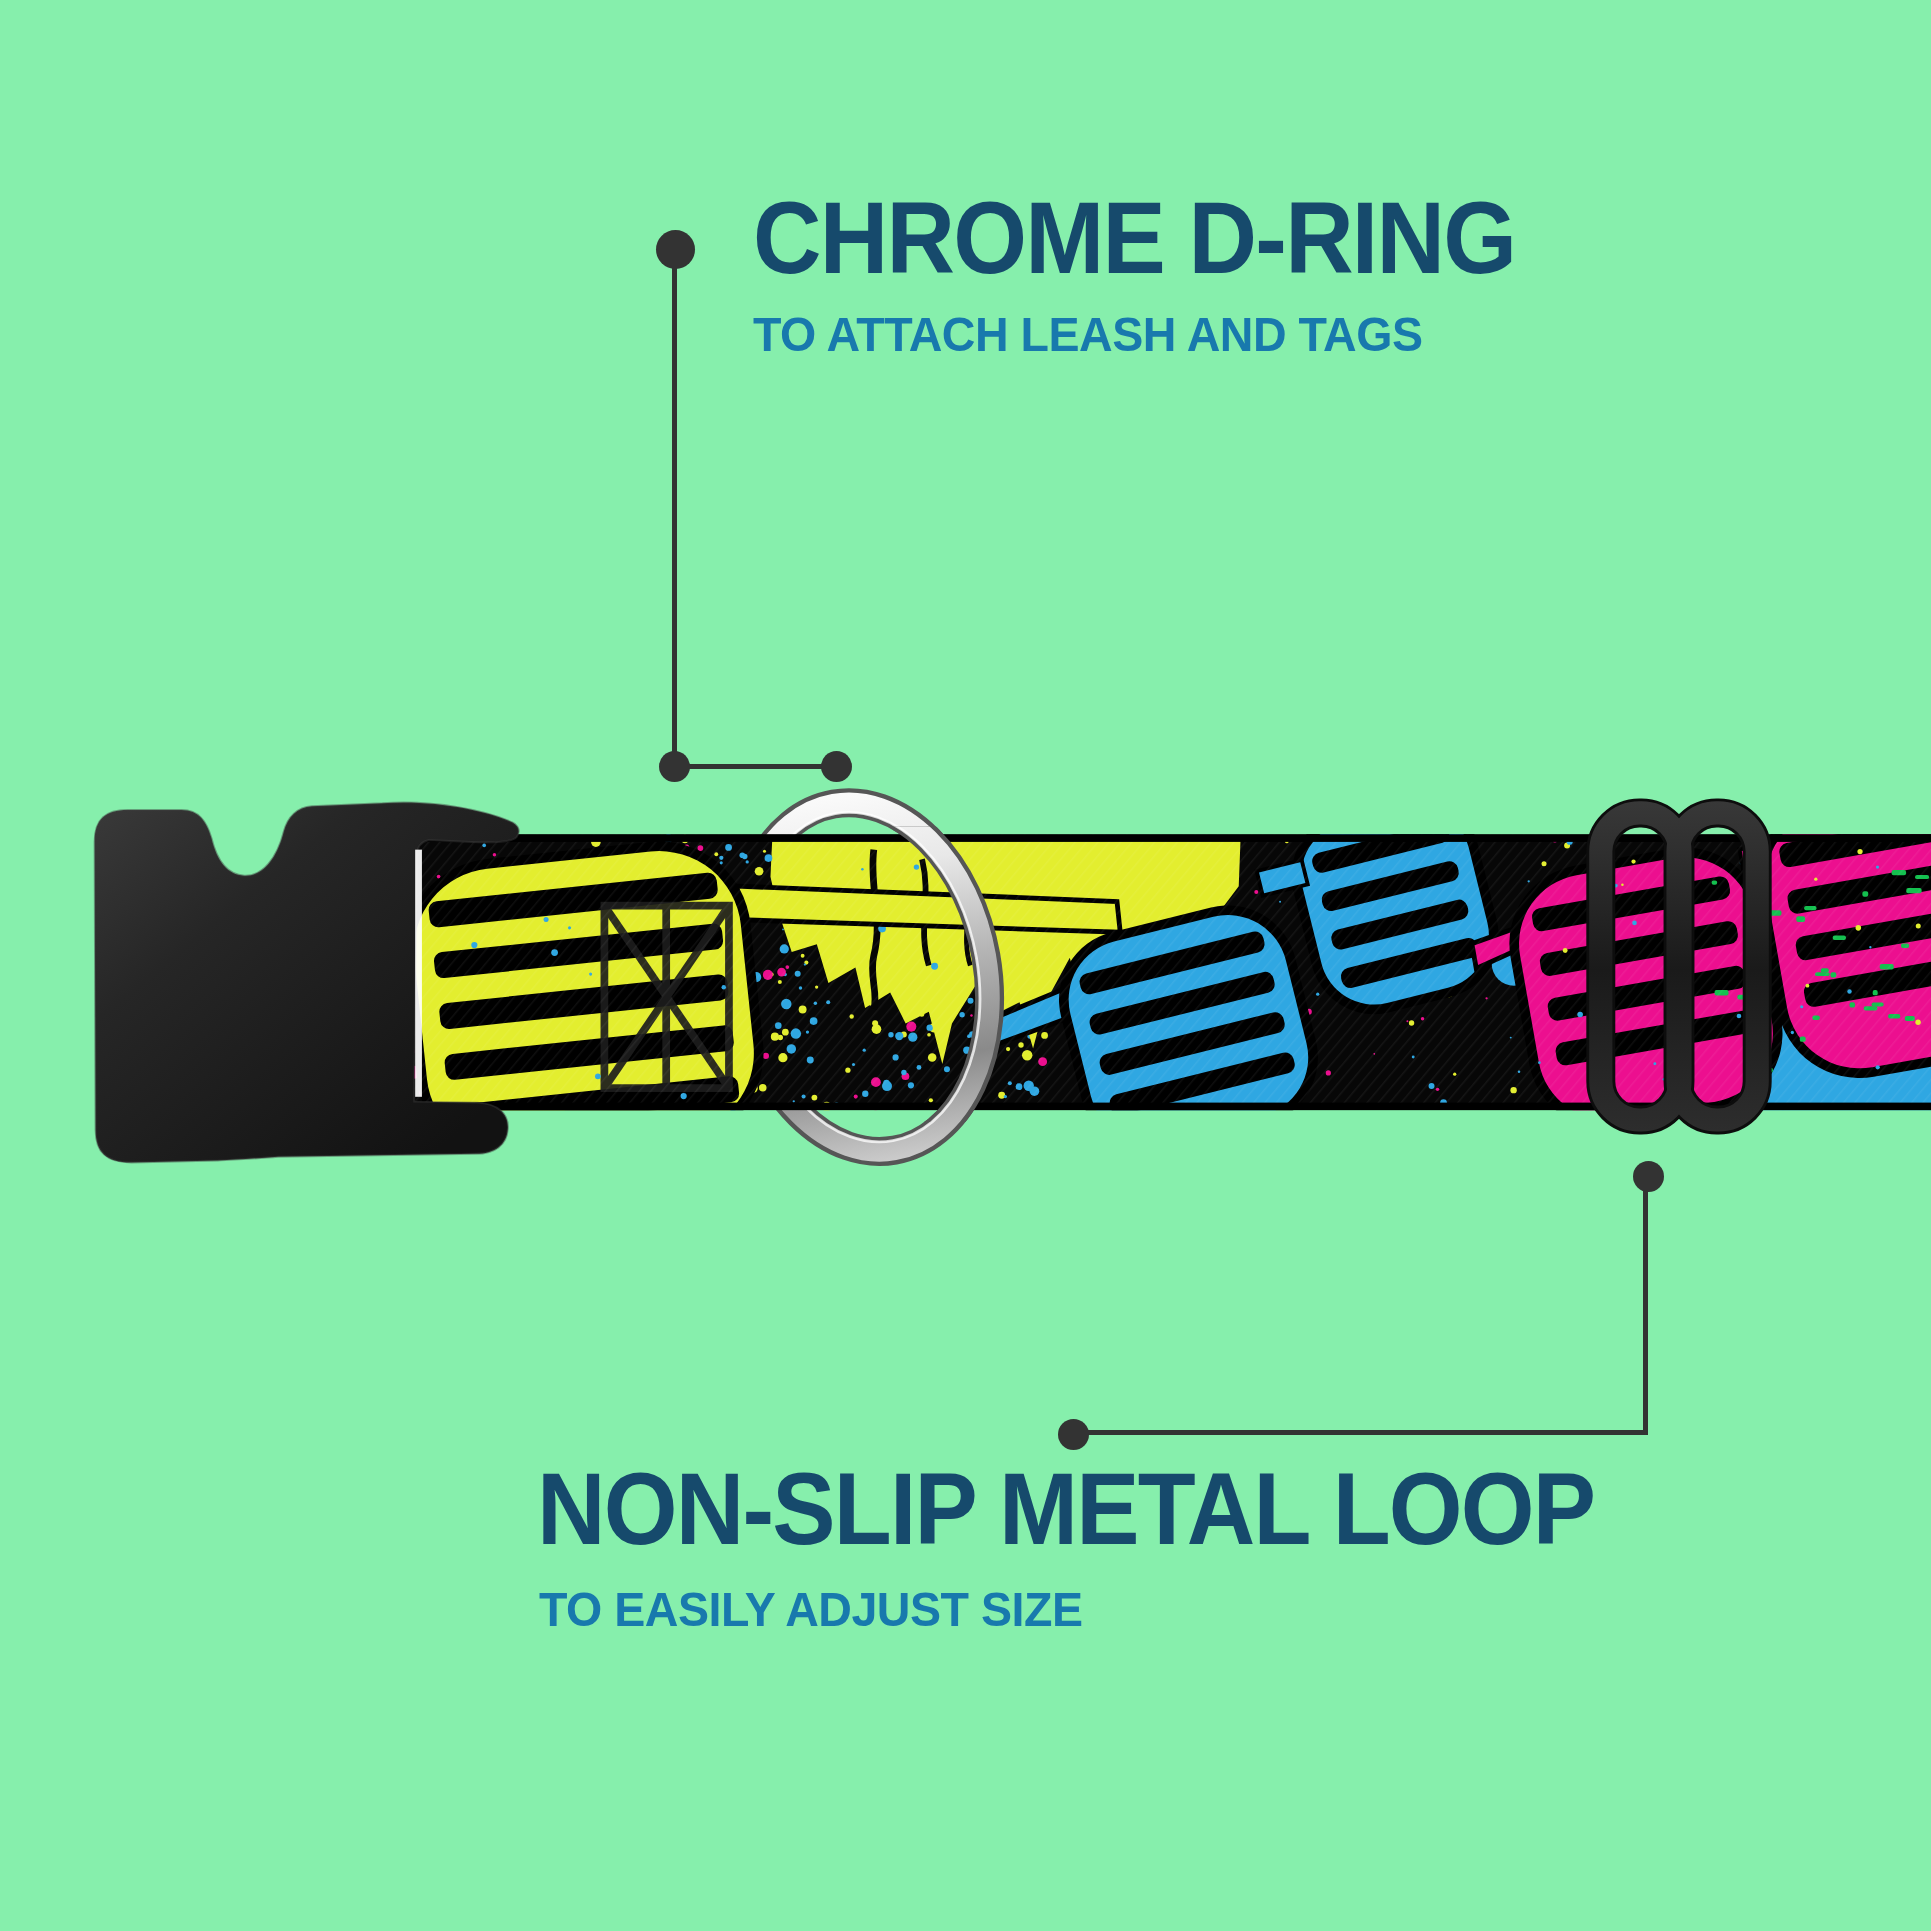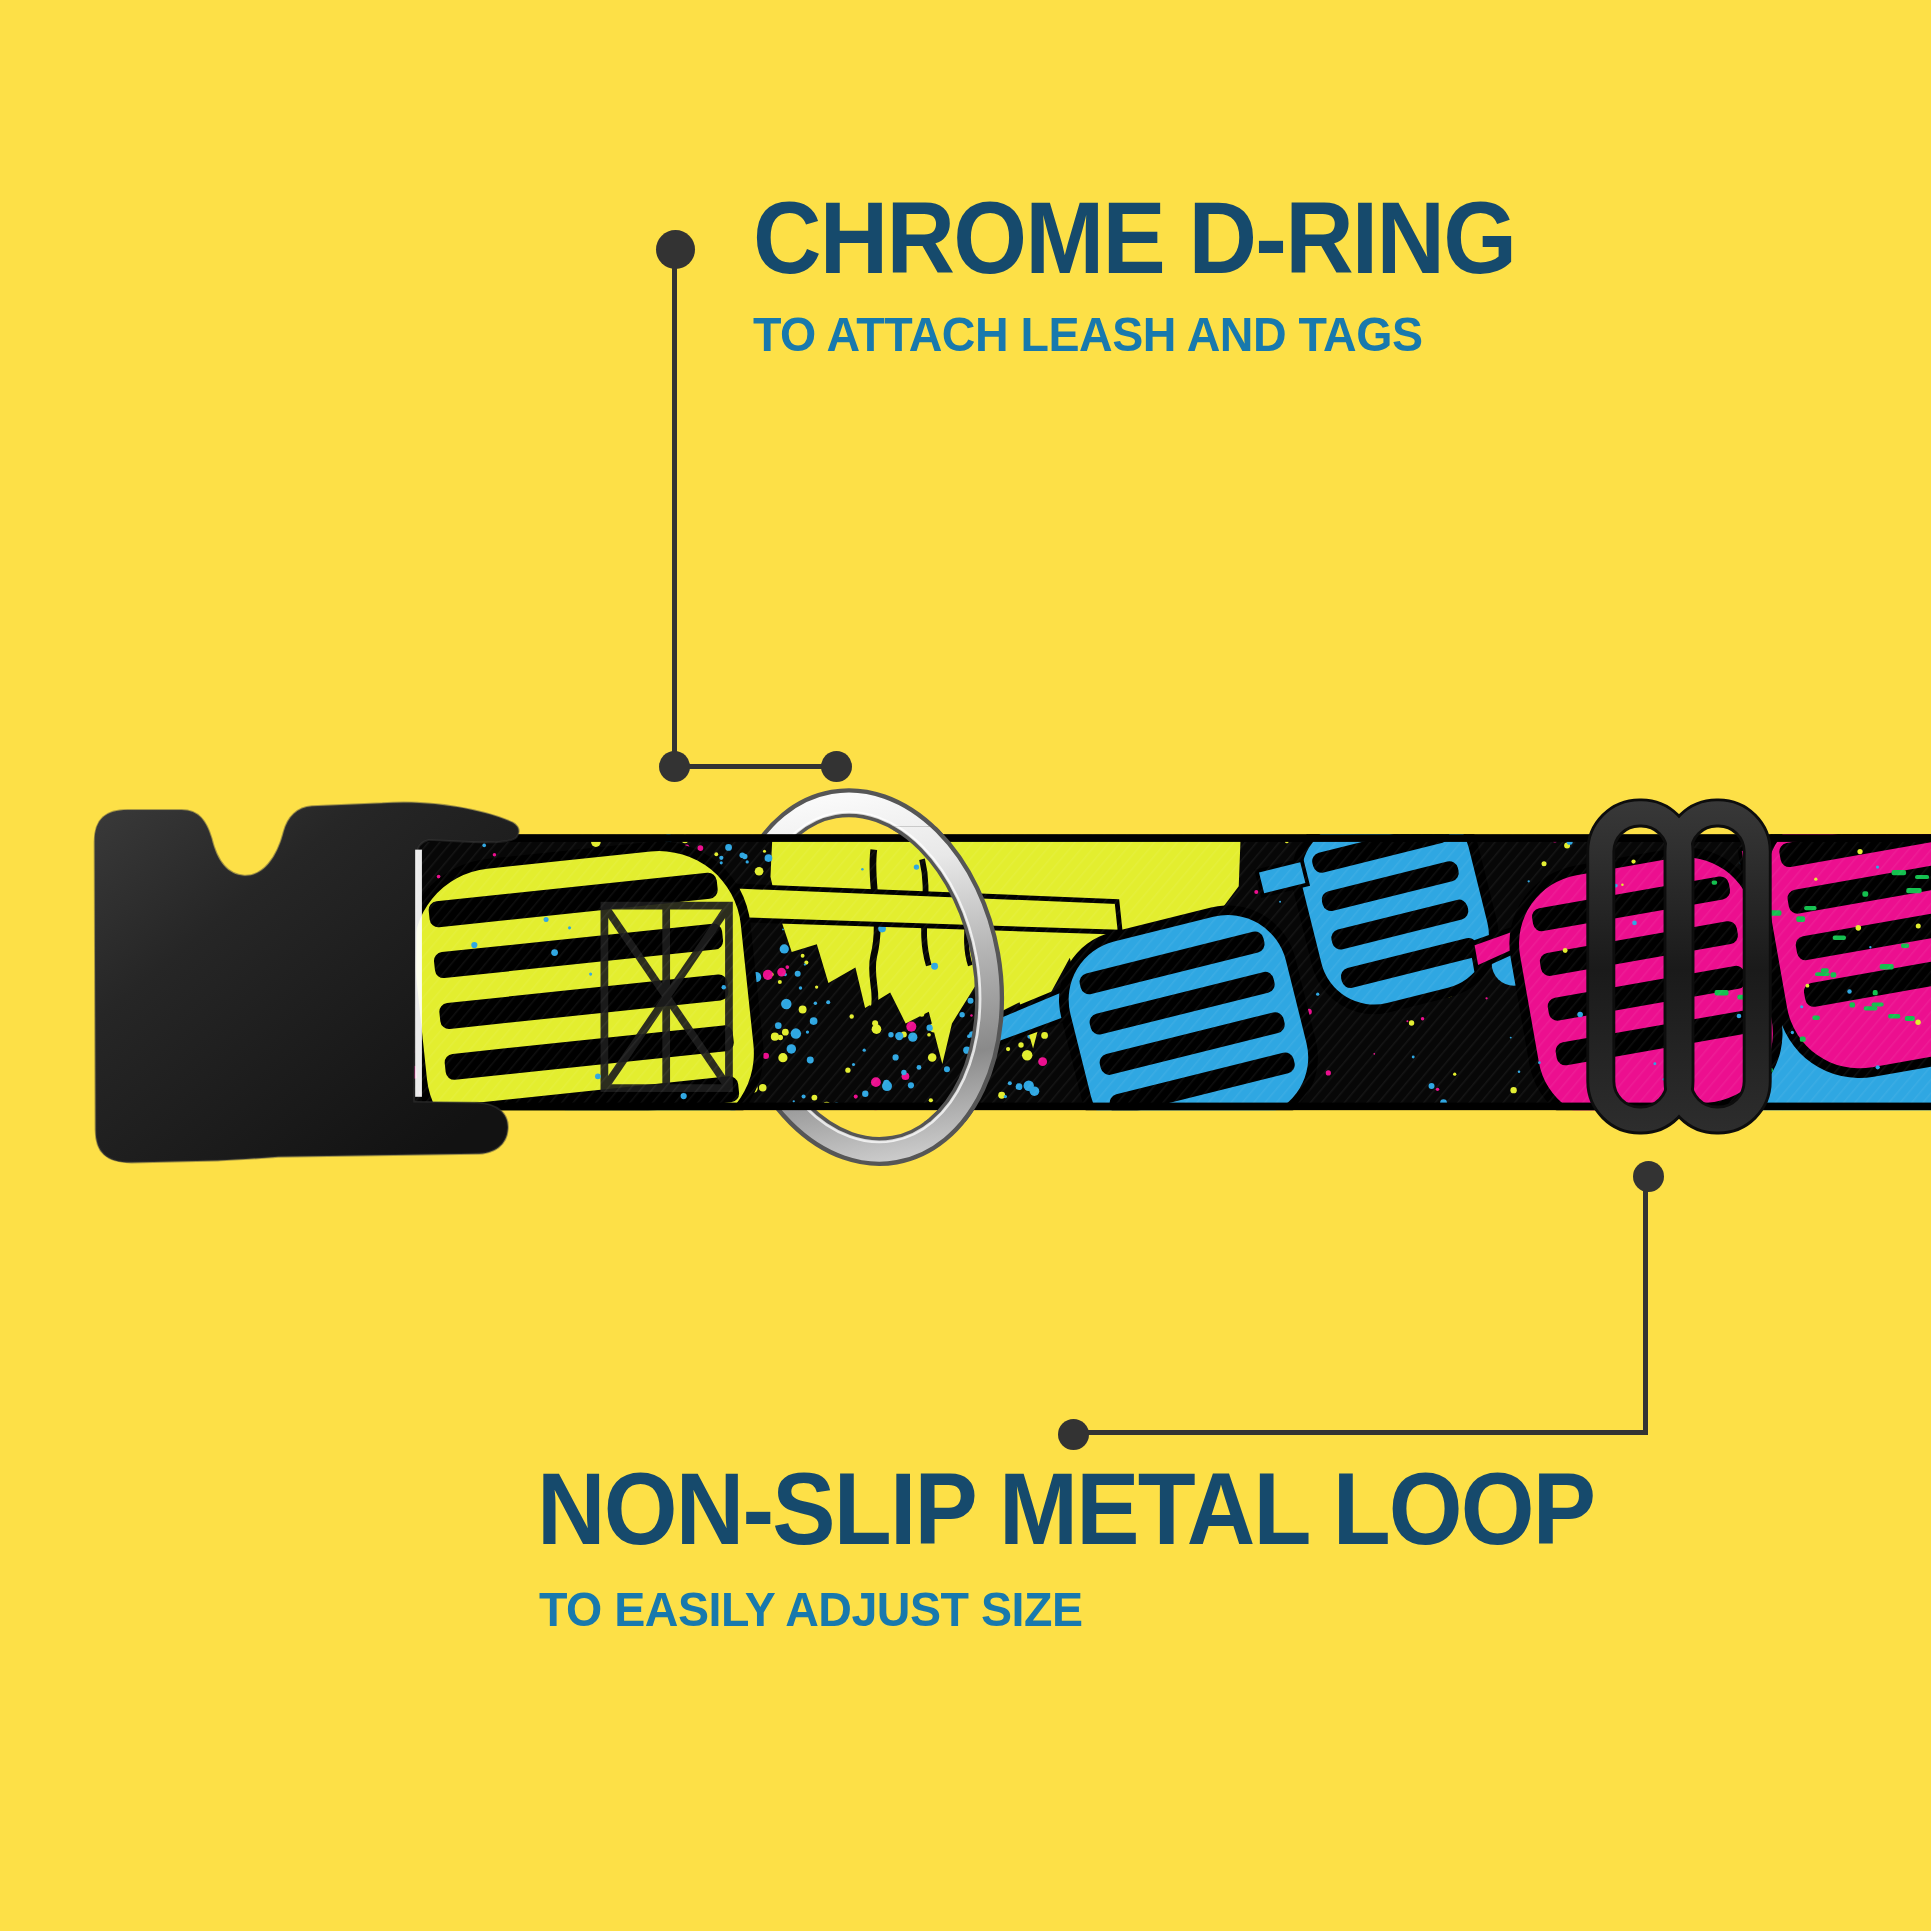--- a/index.html
+++ b/index.html
@@ -1,16 +1,16 @@
 <!DOCTYPE html>
 <html><head>
 <meta charset="utf-8">
 <style>
   html,body{margin:0;padding:0;background:#ffffff;}
-  .stage{position:relative;width:1931px;height:1931px;background:#fde047;overflow:hidden;
+  .stage{position:relative;width:1931px;height:1931px;background:#86efac;overflow:hidden;
          font-family:"Liberation Sans",sans-serif;}
   #scene{position:absolute;left:0;top:0;}
   .dot{position:absolute;border-radius:50%;background:#333333;}
   .cline{position:absolute;background:#333333;}
   .big-title{position:absolute;font-weight:bold;font-size:102px;line-height:1;color:#164a6c;
              letter-spacing:-1.9px;white-space:nowrap;transform:scaleX(0.93);transform-origin:0 0;}
   .sub-title{position:absolute;font-weight:bold;font-size:48px;line-height:1;color:#1879ad;
              letter-spacing:-0.5px;white-space:nowrap;transform:scaleX(0.97);transform-origin:0 0;}
 </style>
 </head>

